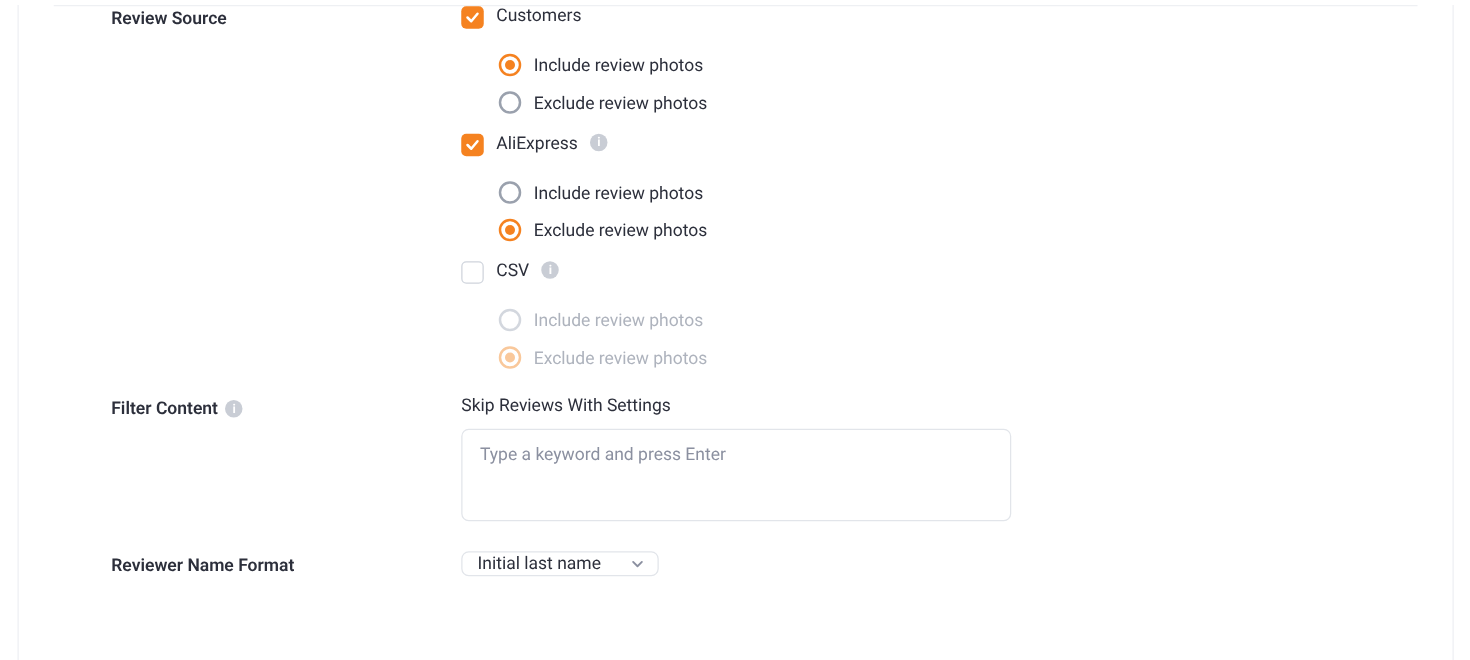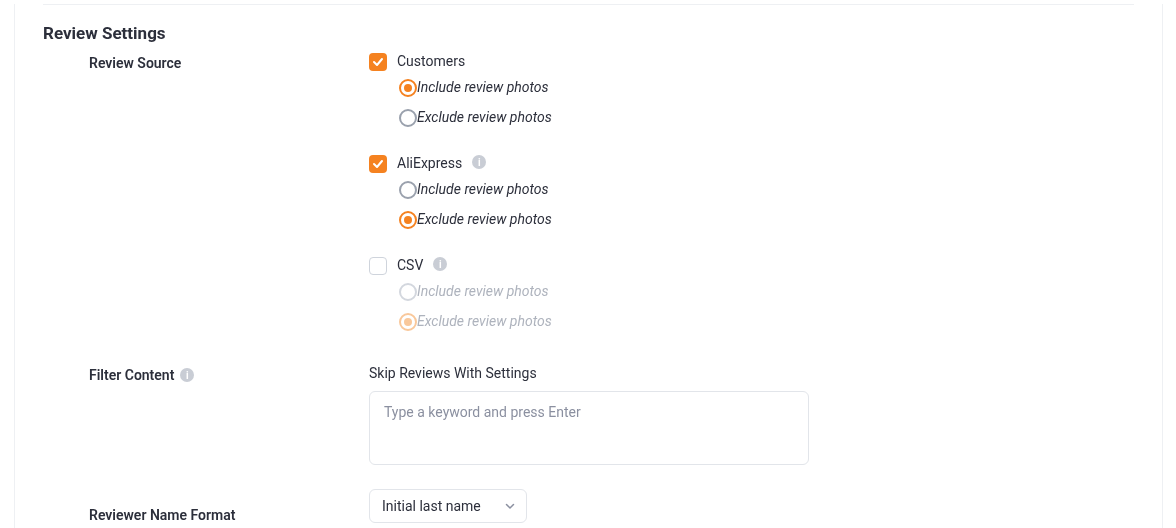--- a/index.html
+++ b/index.html
@@ -78,23 +78,23 @@
     .check-label {
       font-size: 14px;
       color: #2c2f3b;
     }
     .radio-group {
       margin-left: 30px;
       margin-bottom: 16px;
     }
     .radio-row {
       display: flex;
-      align-items: flex-start;
+      align-items: flex-end;
+      gap: 10px;
       height: 30px;
-      font-style: italic;
     }
     .radio {
       width: 18px;
       height: 18px;
       border-radius: 50%;
       flex-shrink: 0;
       position: relative;
       display: inline-flex;
       align-items: center;
       justify-content: center;
@@ -161,21 +161,21 @@
       resize: none;
       outline: none;
       color: #2c2f3b;
       font-family: inherit;
     }
     .keyword-input::placeholder {
       color: #8b90a0;
     }
     .select {
       width: 158px;
-      height: 34px;
+      height: 20px;
       border: 1px solid #e2e5ea;
       border-radius: 6px;
       display: flex;
       align-items: center;
       justify-content: space-between;
       padding: 0 10px 0 12px;
       font-size: 14px;
       color: #2c2f3b;
       cursor: pointer;
       background: #fff;
@@ -186,21 +186,20 @@
       flex-shrink: 0;
     }
     .spacer-under-filters { height: 6px; }
   </style>
 </head>
 <body>
 
 <div class="outer">
   <div class="top-divider"></div>
 
-  <h2 class="section-title">Review Settings</h2>
 
   <div class="row">
     <div class="label-col">
       <span>Review Source</span>
     </div>
     <div class="control-col">
 
       <div class="check-row">
         <span class="checkbox checked">
           <svg viewBox="0 0 12 12">

